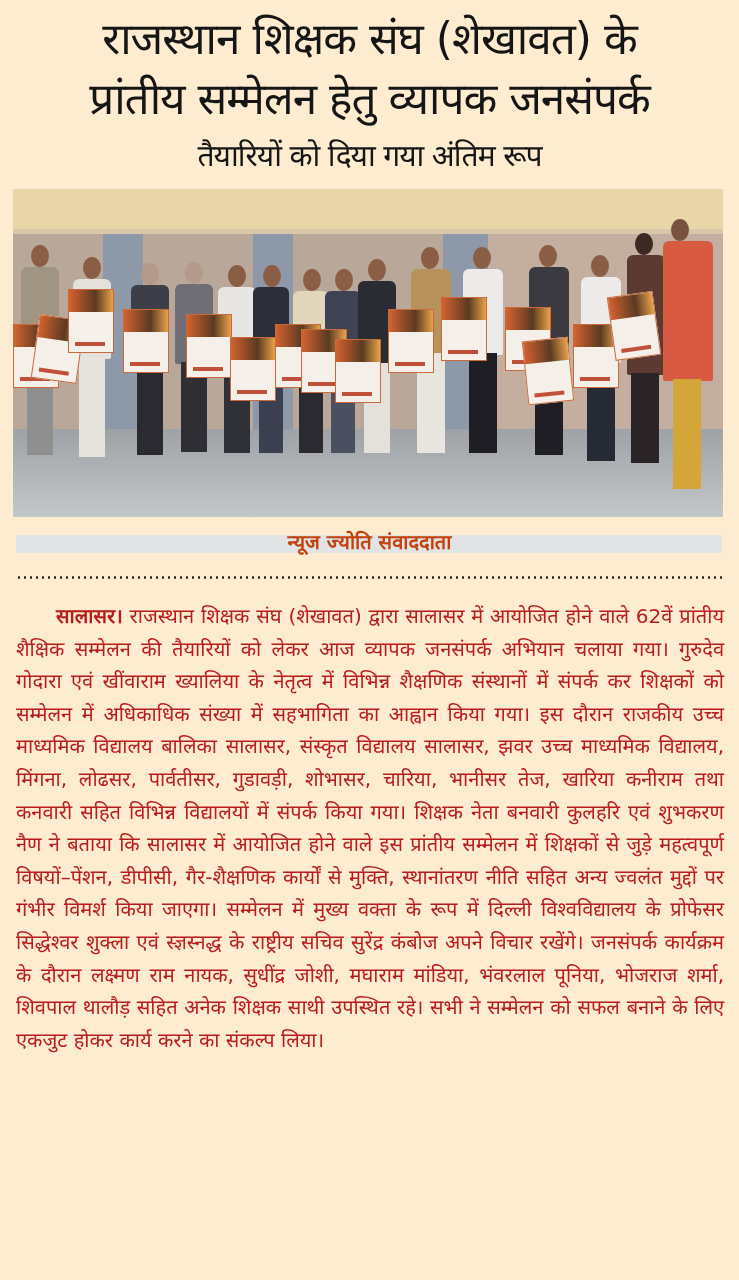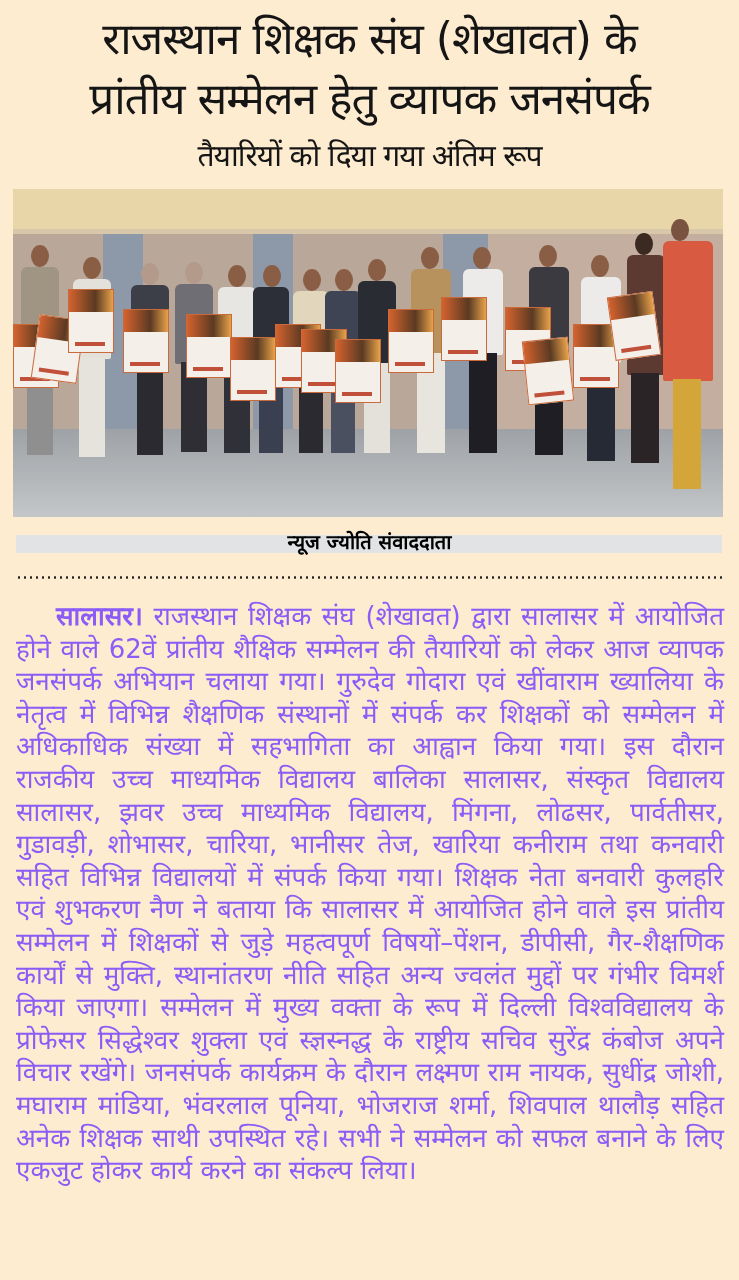--- a/index.html
+++ b/index.html
@@ -37,31 +37,31 @@
   .poster::before { content: ""; position: absolute; left: 0; top: 0; width: 100%; height: 22px;
     background: linear-gradient(90deg, #d4622e, #5a3a22 60%, #e8a24a); }
   .poster::after { content: ""; position: absolute; left: 6px; bottom: 6px; width: 30px; height: 4px; background: #c0503a; }
 
   .byline-bar {
     position: absolute; left: 16px; top: 535px; width: 706px; height: 18px;
     background: #e2e3e5;
   }
   .byline {
     position: absolute; left: 0; right: 0; top: 527px; text-align: center;
-    font-size: 20px; font-weight: bold; line-height: 30px; color: #000000;
+    font-size: 20px; font-weight: bold; line-height: 30px; color: #c2410c;
   }
   .dots {
     position: absolute; left: 16px; top: 576px; width: 706px; height: 3px;
     background-image: radial-gradient(circle, #222 1px, transparent 1.4px);
     background-size: 6px 3px;
   }
   .body-text {
     position: absolute; left: 16px; top: 600px; width: 708px;
-    font-size: 26px; line-height: 32.6px; text-align: justify;
-    color: #8b5cf6;
+    font-size: 20px; line-height: 32.6px; text-align: justify;
+    color: #b91c1c;
   }
   .body-text p { margin: 0; text-indent: 40px; }
   .dateline { font-weight: bold; }
 </style>
 </head>
 <body>
 
 <div class="headline" id="h1">राजस्थान शिक्षक संघ (शेखावत) के</div>
 <div class="headline" id="h2">प्रांतीय सम्मेलन हेतु व्यापक जनसंपर्क</div>
 <div class="headline" id="h3">तैयारियों को दिया गया अंतिम रूप</div>

